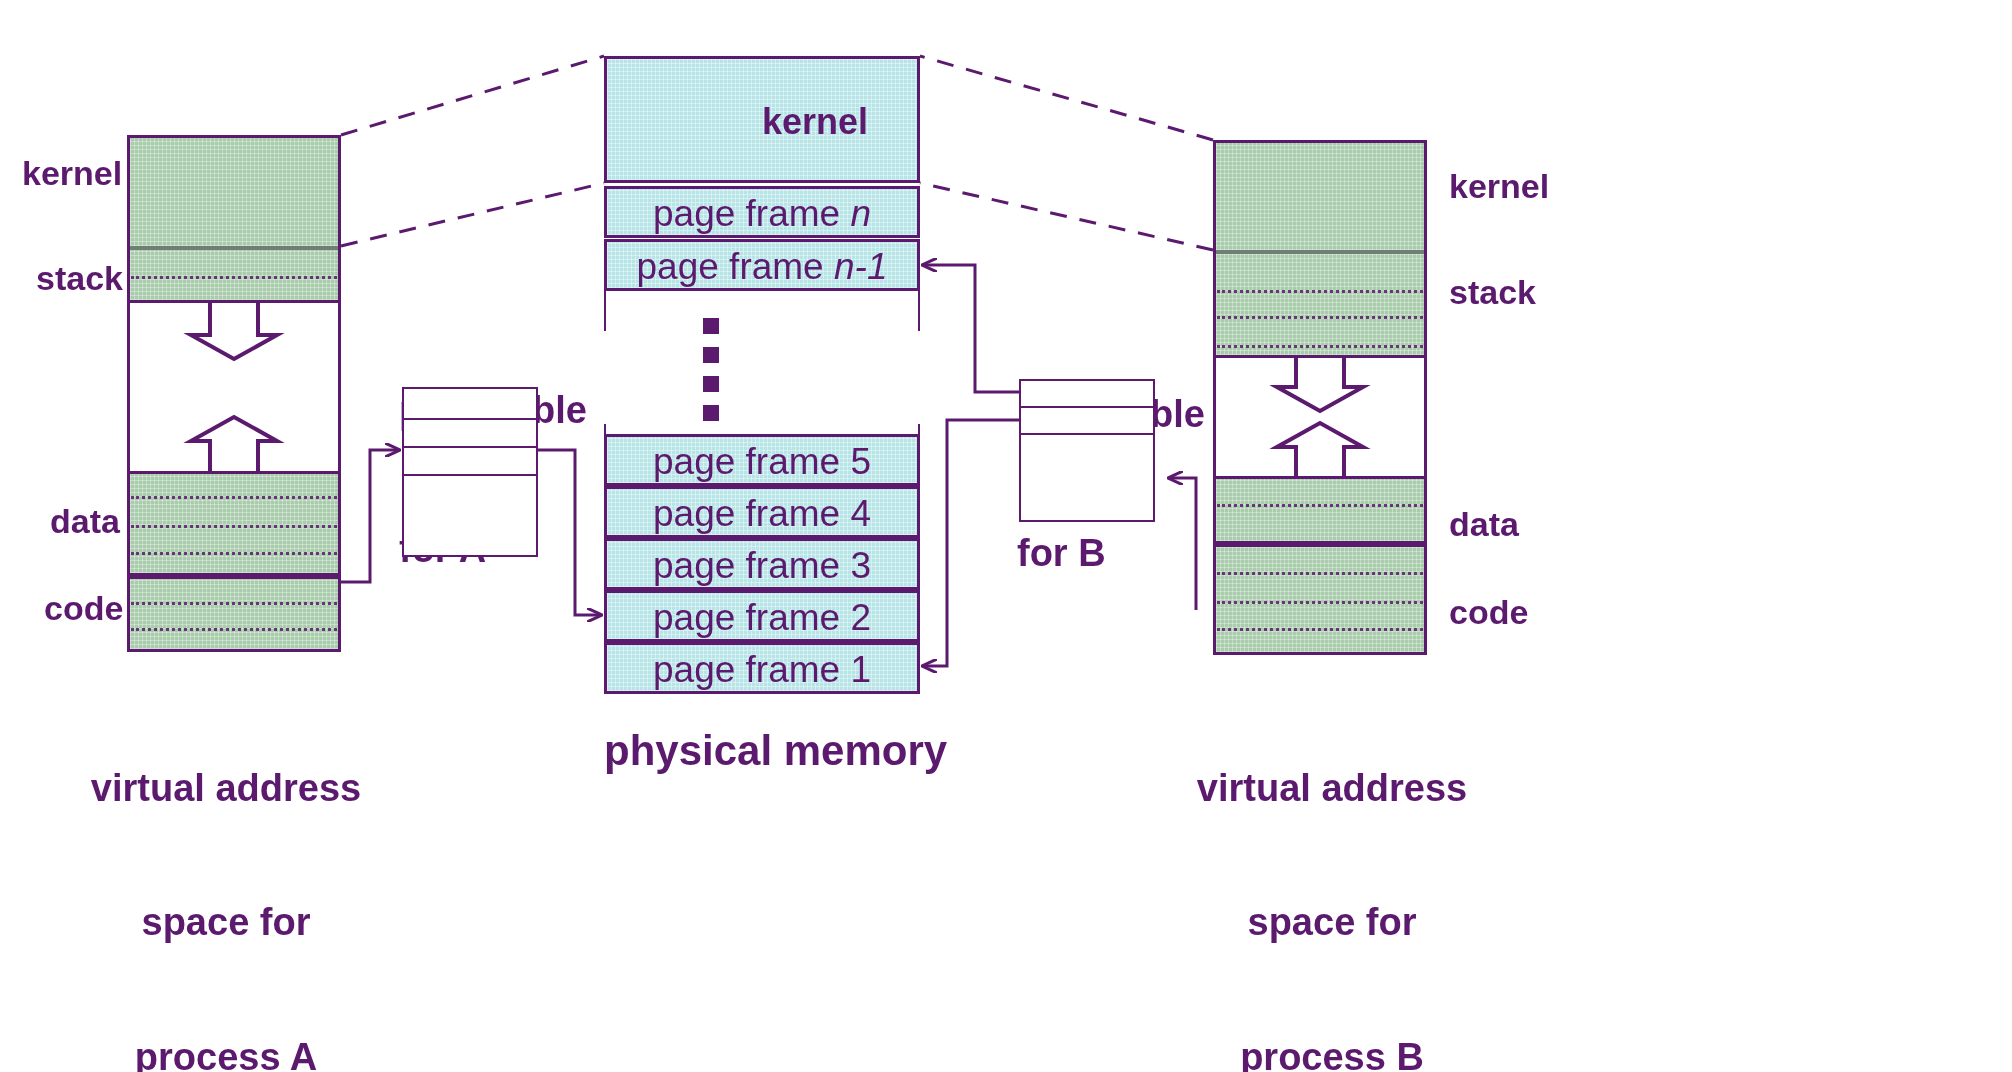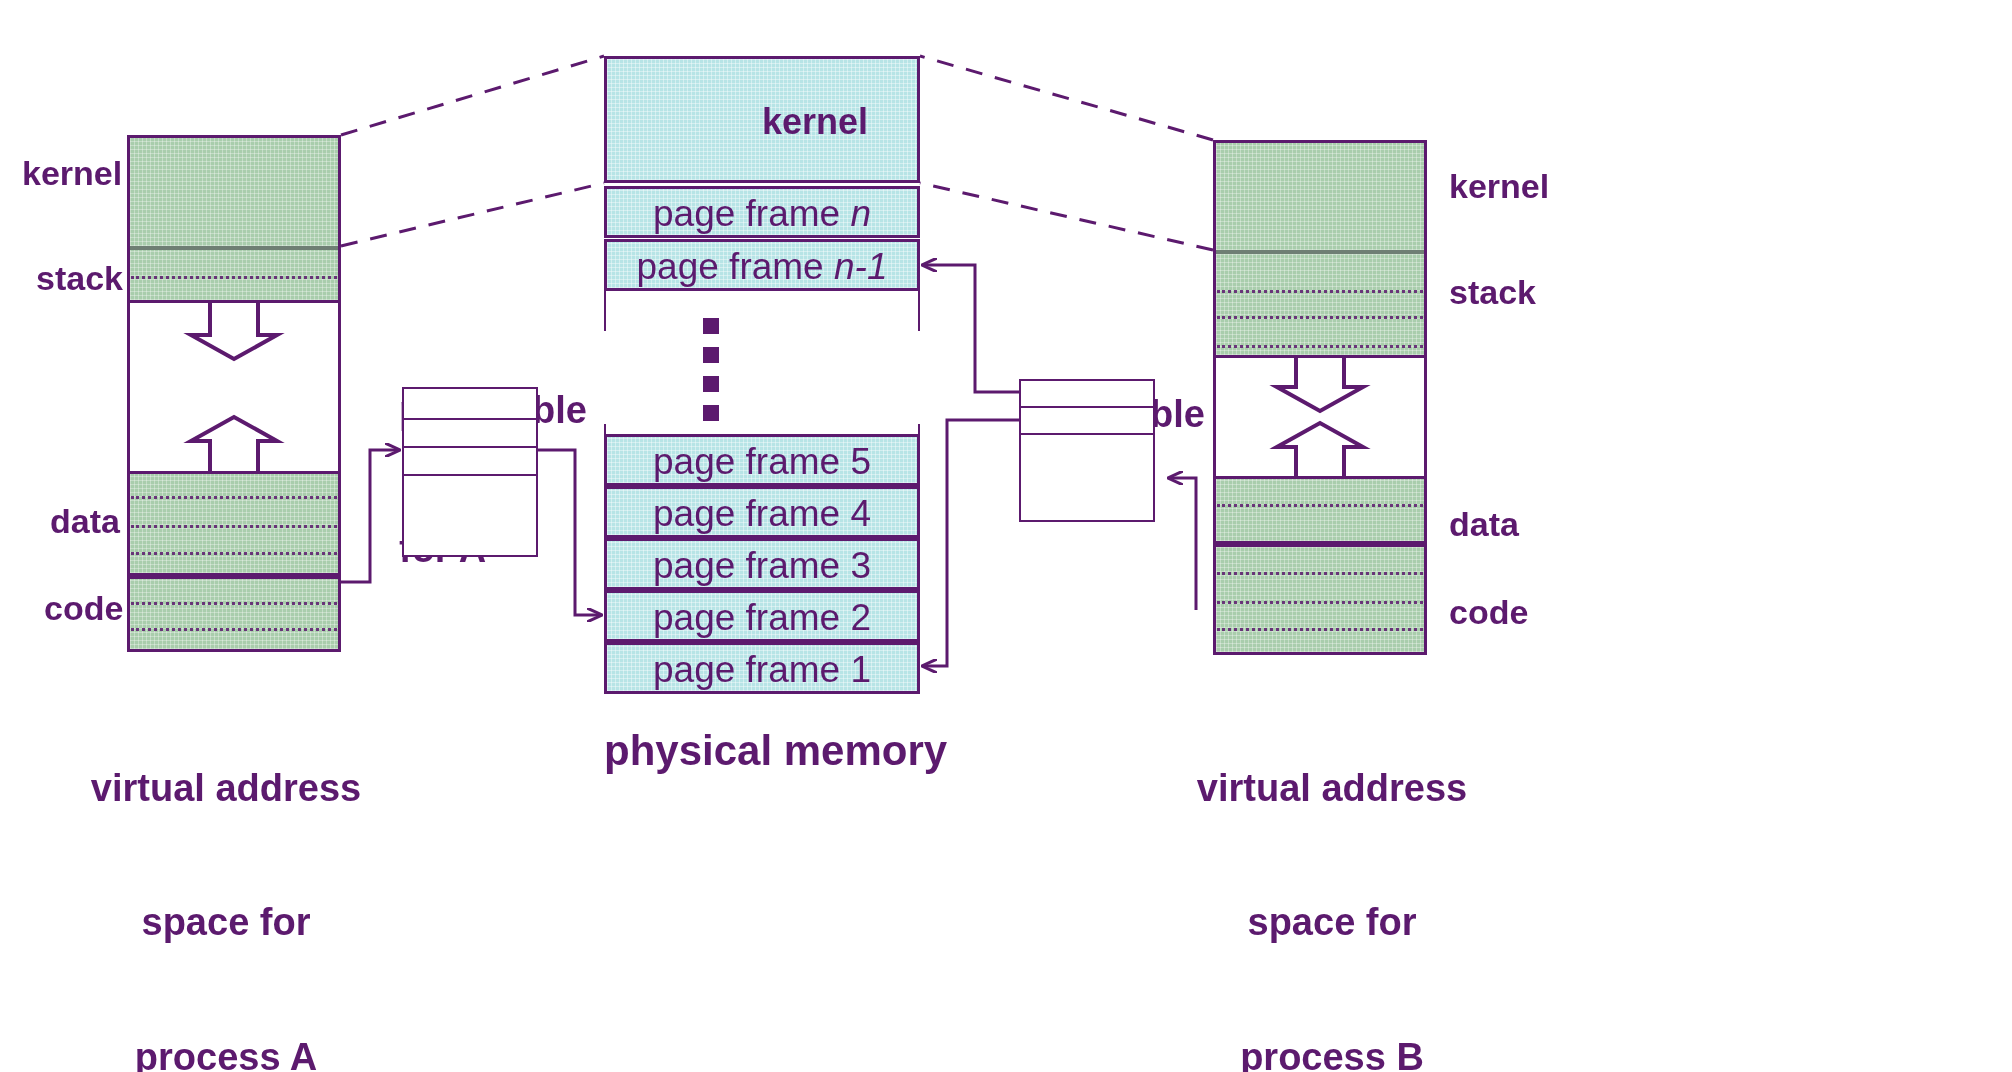--- a/index.html
+++ b/index.html
@@ -111,20 +111,21 @@
   <div class="box cyan" style="left:604px;top:434px;width:316px;height:52px;"></div>
   <div class="box cyan" style="left:604px;top:486px;width:316px;height:52px;"></div>
   <div class="box cyan" style="left:604px;top:538px;width:316px;height:52px;"></div>
   <div class="box cyan" style="left:604px;top:590px;width:316px;height:52px;"></div>
   <div class="box cyan" style="left:604px;top:642px;width:316px;height:52px;"></div>
 
   <div class="lbl phys" style="left:604px;top:726px;width:316px;text-align:center;">physical memory</div>
 
   <div class="lbl pt" style="left:1017px;top:298px;">
     <div>page table</div>
+    <div>for B</div>
   </div>
   <div class="plain" style="left:1019px;top:379px;width:136px;height:143px;"></div>
   <div class="solid" style="left:1019px;top:406px;width:136px;border-top-width:2px;"></div>
   <div class="solid" style="left:1019px;top:433px;width:136px;border-top-width:2px;"></div>
 
   <div class="box white" style="left:1213px;top:140px;width:214px;height:515px;"></div>
 
   <div class="box green" style="left:1213px;top:140px;width:214px;height:110px;border-bottom:none;"></div>
   <div class="gray" style="left:1216px;top:250px;width:208px;height:4px;"></div>
   <div class="gray" style="left:1216px;top:260px;width:208px;height:4px;"></div>

